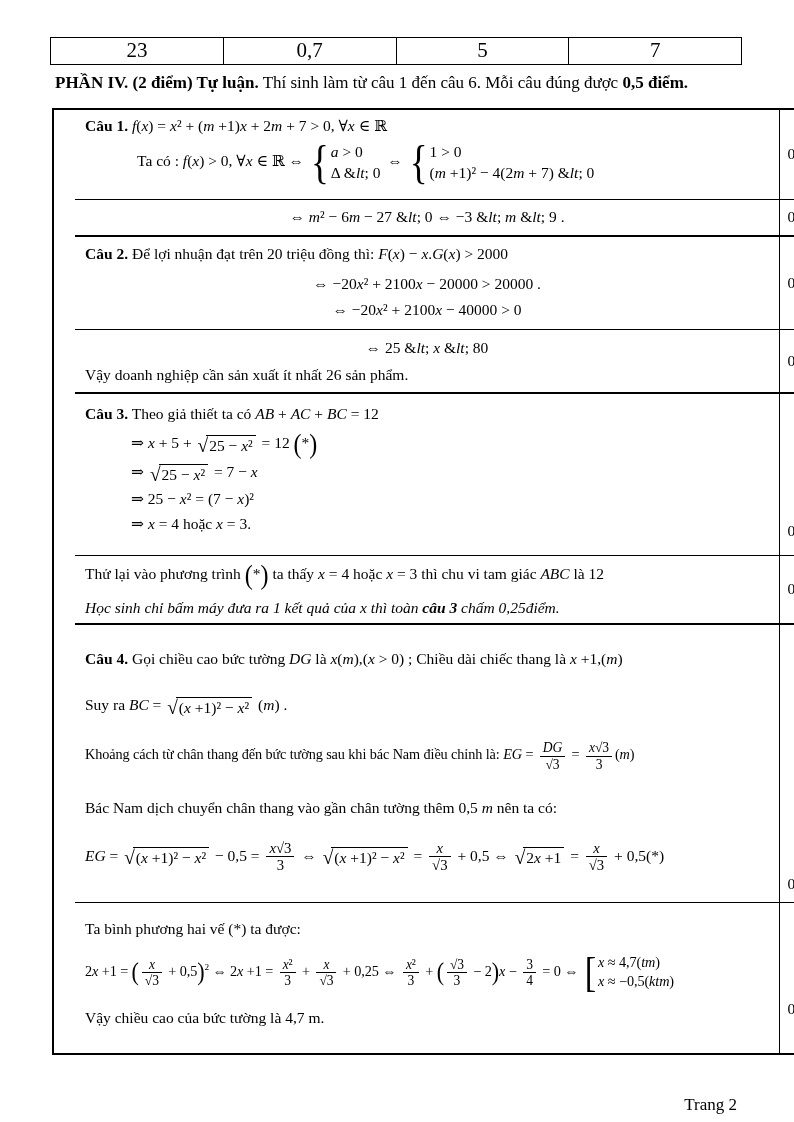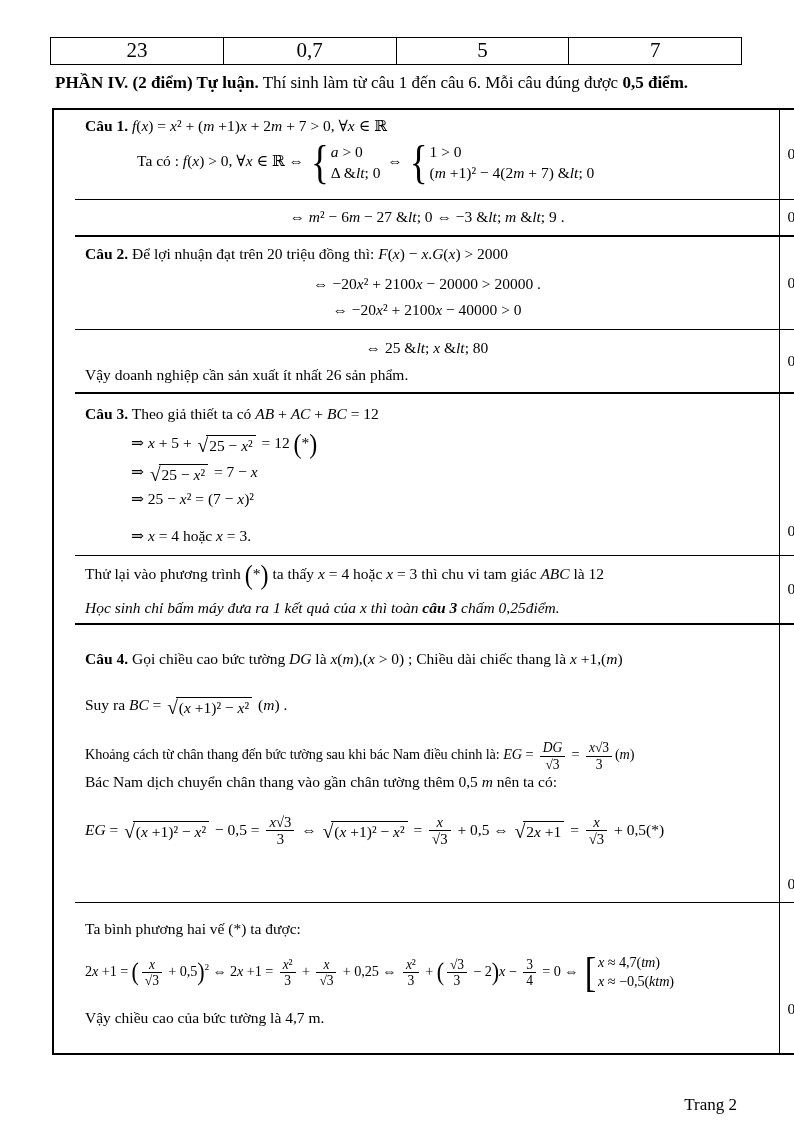--- a/index.html
+++ b/index.html
@@ -117,21 +117,21 @@
         <div class="fline" style="margin-top:8px;"><span class="bld">Câu 3.</span><span> Theo giả thiết ta có </span><span class="mv"><i>AB</i> + <i>AC</i> + <i>BC</i> = 12</span></div>
         <div class="fline fl-ind2" style="margin-top:9px;"><span class="mv">⇒ <i>x</i> + 5 + </span><span class="sqrt">
               <span class="rad">√</span>
               <span class="rdc">25 − <i>x</i>²</span>
             </span><span class="mv"> = 12 </span><span class="bigd">(</span><span class="mv">*</span><span class="bigd">)</span></div>
         <div class="fline fl-ind2" style="margin-top:7px;"><span class="mv">⇒ </span><span class="sqrt">
               <span class="rad">√</span>
               <span class="rdc">25 − <i>x</i>²</span>
             </span><span class="mv"> = 7 − <i>x</i></span></div>
         <div class="fline fl-ind2" style="margin-top:5px;"><span class="mv">⇒ 25 − <i>x</i>² = (7 − <i>x</i>)²</span></div>
-        <div class="fline fl-ind2" style="margin-top:17px;"><span class="mv">⇒ <i>x</i> = 4 </span><span>hoặc </span><span class="mv"><i>x</i> = 3</span><span>.</span></div>
+        <div class="fline fl-ind2" style="margin-top:5px;"><span class="mv">⇒ <i>x</i> = 4 </span><span>hoặc </span><span class="mv"><i>x</i> = 3</span><span>.</span></div>
       </div>
       <div class="score bot" style="padding-bottom:14px;">0.25</div>
     </div>
 
     <div class="qrow rsep" style="height:68px;">
       <div class="qcell">
         <div class="fline" style="margin-top:6px;"><span>Thử lại vào phương trình </span><span class="bigd">(</span><span class="mv">*</span><span class="bigd">)</span><span> ta thấy </span><span class="mv"><i>x</i> = 4</span><span> hoặc </span><span class="mv"><i>x</i> = 3</span><span> thì chu vi tam giác </span><span class="mv"><i>ABC</i></span><span> là 12</span></div>
         <div class="fline" style="margin-top:12px;"><span class="itl">Học sinh chỉ bấm máy đưa ra 1 kết quả của x thì toàn </span><span class="bld itl">câu 3</span><span class="itl"> chấm 0,25điểm.</span></div>
       </div>
       <div class="score">0.25</div>
@@ -144,21 +144,21 @@
               <span class="rad">√</span>
               <span class="rdc">(<i>x</i> +1)² − <i>x</i>²</span>
             </span><span class="mv"> (<i>m</i>)</span><span> .</span></div>
         <div class="fline tight" style="margin-top:24px;"><span>Khoảng cách từ chân thang đến bức tường sau khi bác Nam điều chỉnh là: </span><span class="mv"><i>EG</i> = </span><span class="frac">
               <span class="num"><i>DG</i></span>
               <span class="den">√3</span>
             </span><span class="mv"> = </span><span class="frac">
               <span class="num"><i>x</i>√3</span>
               <span class="den">3</span>
             </span><span class="mv">(<i>m</i>)</span></div>
-        <div class="fline" style=""><span>Bác Nam dịch chuyển chân thang vào gần chân tường thêm </span><span class="mv">0,5 <i>m</i></span><span> nên ta có:</span></div>
+        <div class="fline" style="margin-top:26px;"><span>Bác Nam dịch chuyển chân thang vào gần chân tường thêm </span><span class="mv">0,5 <i>m</i></span><span> nên ta có:</span></div>
         <div class="fline" style="margin-top:22px;"><span class="mv"><i>EG</i> = </span><span class="sqrt">
               <span class="rad">√</span>
               <span class="rdc">(<i>x</i> +1)² − <i>x</i>²</span>
             </span><span class="mv"> − 0,5 = </span><span class="frac">
               <span class="num"><i>x</i>√3</span>
               <span class="den">3</span>
             </span><span class="mv"> ⇔ </span><span class="sqrt">
               <span class="rad">√</span>
               <span class="rdc">(<i>x</i> +1)² − <i>x</i>²</span>
             </span><span class="mv"> = </span><span class="frac">

